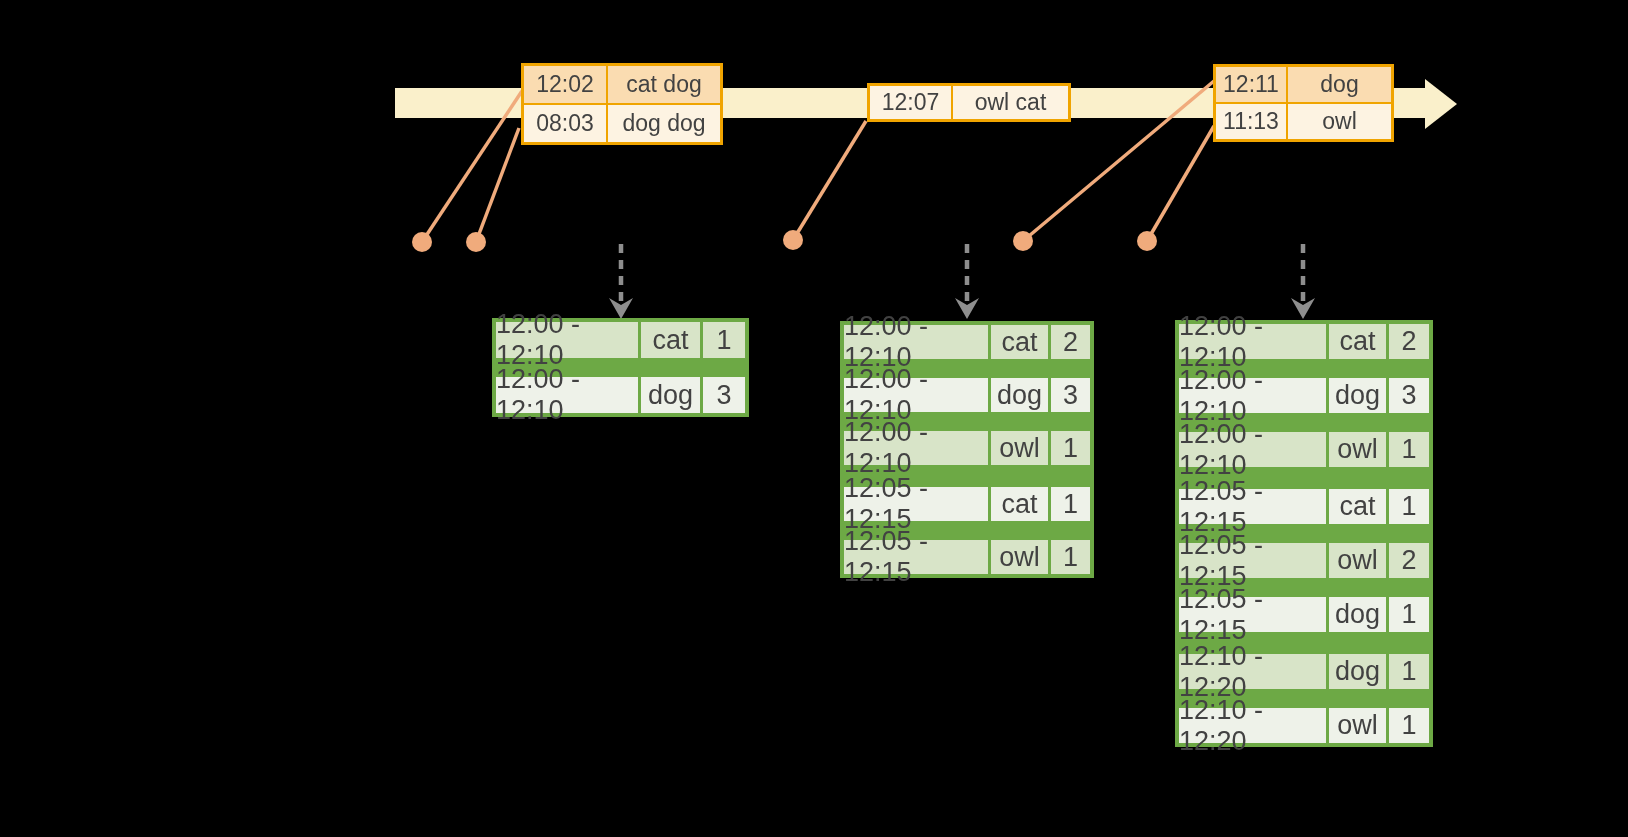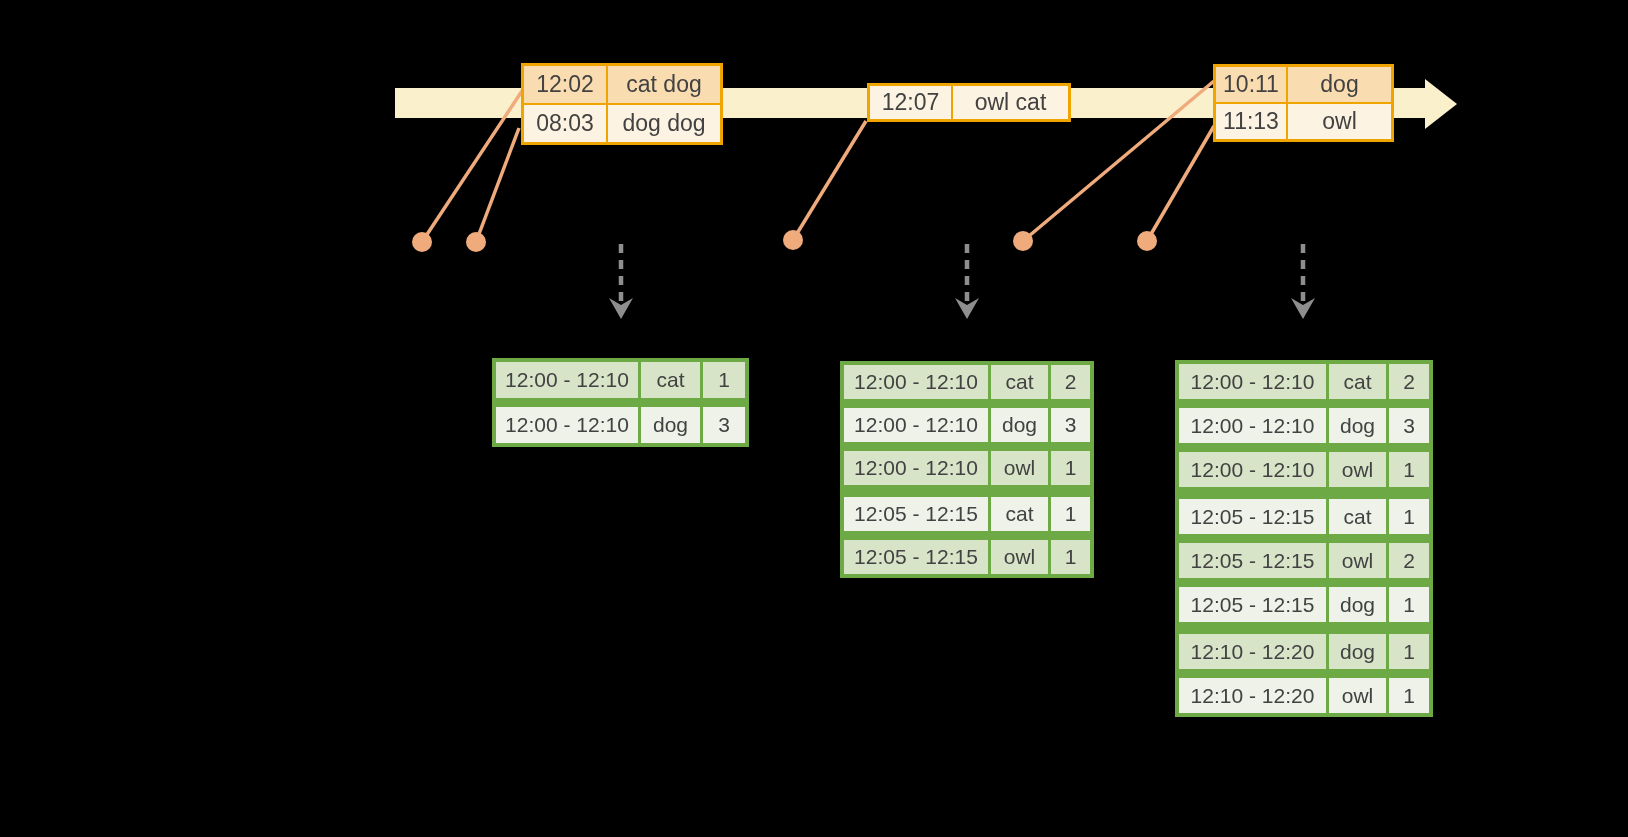--- a/index.html
+++ b/index.html
@@ -22,22 +22,22 @@
     background:var(--gold,#F0A400);font-size:23px;
   }
   .etable-0{left:521px;top:63px;grid-template-columns:82px 112px;grid-auto-rows:37px;}
   .etable-1{left:867px;top:83px;grid-template-columns:81px 115px;grid-auto-rows:33px;}
   .etable-2{left:1213px;top:64px;grid-template-columns:70px 103px;grid-auto-rows:35px;}
   .ecell{display:flex;align-items:center;justify-content:center;}
   .ecell.peach{background:var(--peach,#FADCB1);}
   .ecell.cream{background:var(--ecream,#FDF3E2);}
 
   .rtable{
-    position:absolute;z-index:2;display:flex;flex-direction:column;gap:9px;padding:4px;
-    background:var(--green,#6DA945);font-size:21px;margin-top:40px;
+    position:absolute;z-index:2;display:flex;flex-direction:column;gap:19px;padding:4px;
+    background:var(--green,#6DA945);font-size:27px;
   }
   .rtable-0{left:492px;top:318px;}
   .rtable-1{left:840px;top:321px;}
   .rtable-2{left:1175px;top:320px;}
   .rrow{display:flex;gap:3px;}
   .rrow.break{margin-top:3px;}
   .rcell{display:flex;align-items:center;justify-content:center;}
   .rcell.dark{background:var(--gdark,#D8E4C8);}
   .rcell.light{background:var(--glight,#EEF2E9);}
 </style>
@@ -75,21 +75,21 @@
       <div class="ecell peach">12:02</div>
       <div class="ecell peach">cat dog</div>
       <div class="ecell cream">08:03</div>
       <div class="ecell cream">dog dog</div>
     </div>
   <div class="etable etable-1" id="etable-1">
       <div class="ecell cream">12:07</div>
       <div class="ecell cream">owl cat</div>
     </div>
   <div class="etable etable-2" id="etable-2">
-      <div class="ecell peach">10:11</div>
+      <div class="ecell peach">12:11</div>
       <div class="ecell peach">dog</div>
       <div class="ecell cream">11:13</div>
       <div class="ecell cream">owl</div>
     </div>
 
   <div class="rtable rtable-0" id="rtable-0">
       <div class="rrow">
         <div class="rcell dark" style="width: 142px; height: 36px;">12:00 - 12:10</div>
         <div class="rcell dark" style="width: 59px; height: 36px;">cat</div>
         <div class="rcell dark" style="width: 42px; height: 36px;">1</div>

